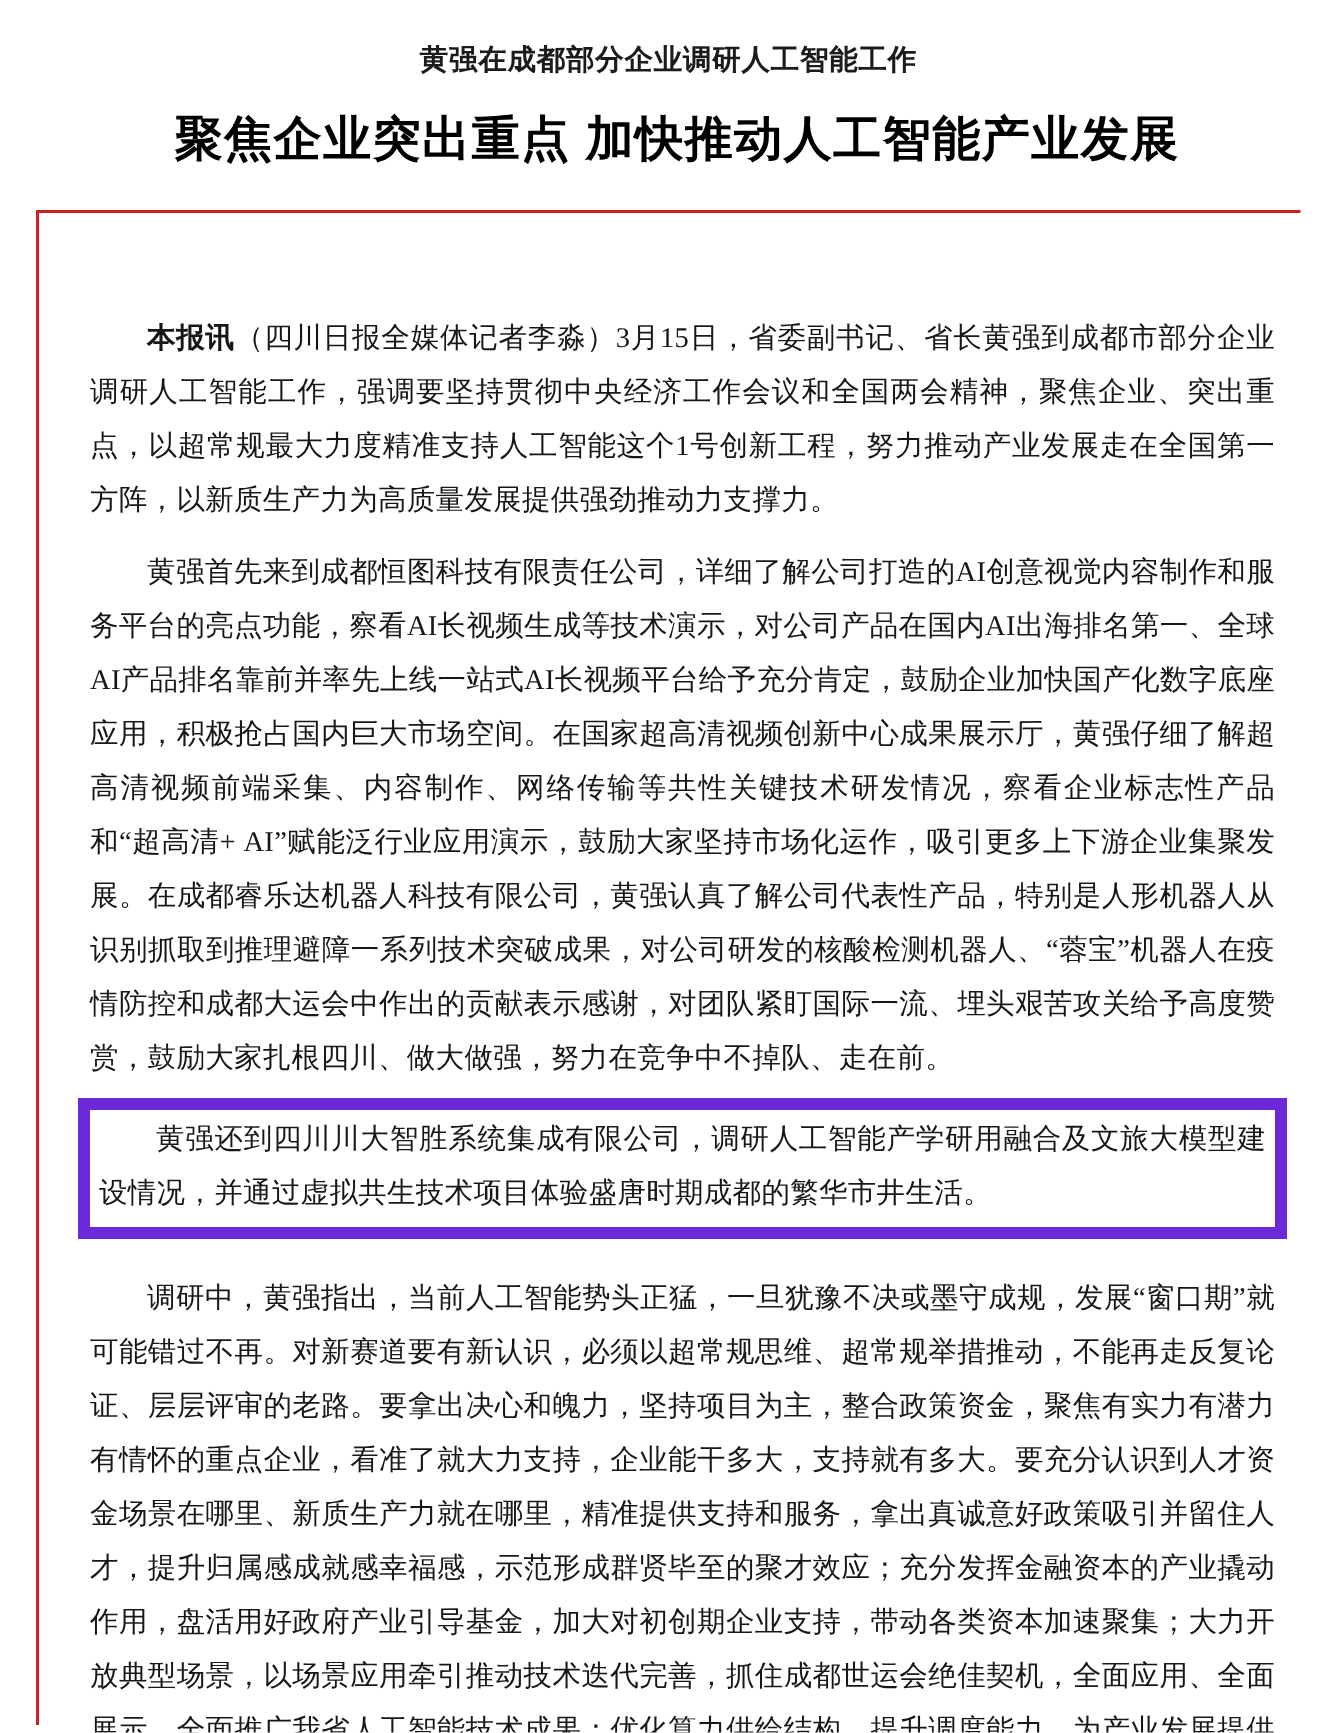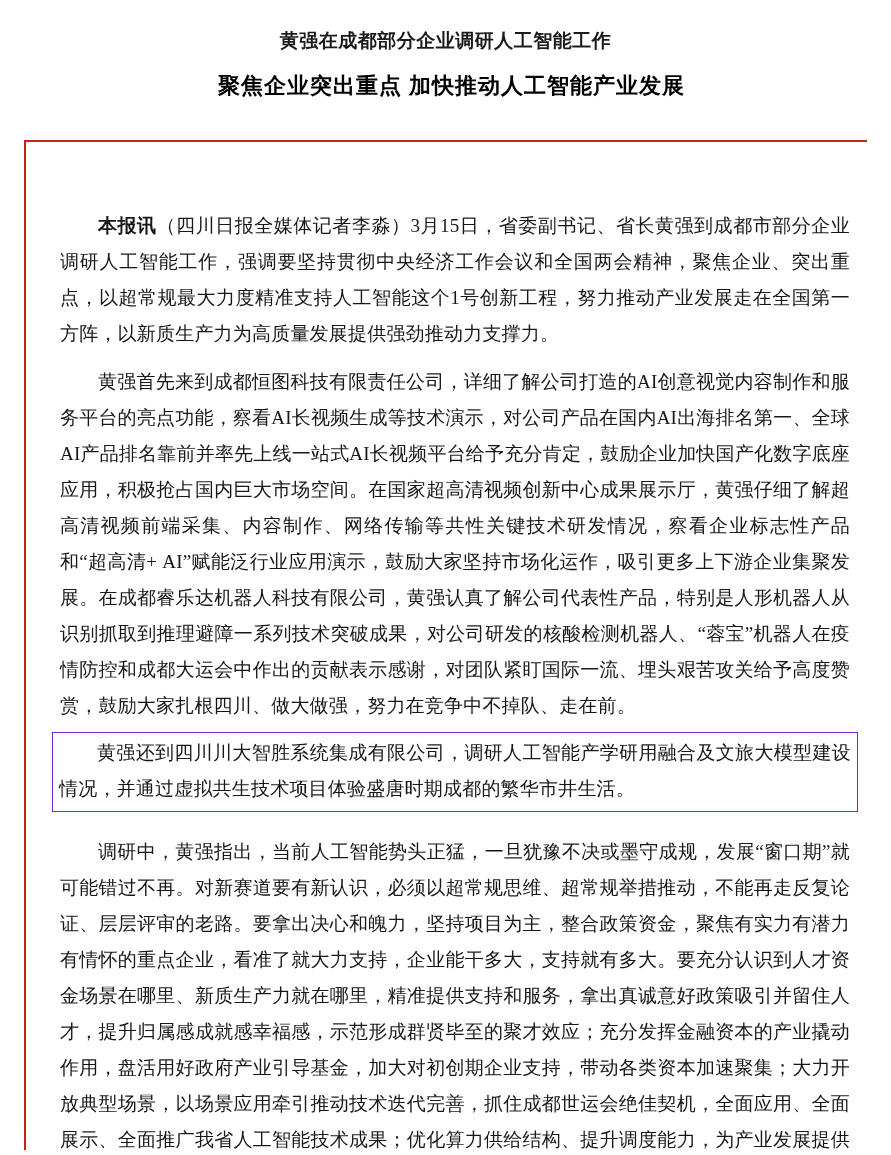--- a/index.html
+++ b/index.html
@@ -39,21 +39,21 @@
     font-family: "Liberation Sans", "DejaVu Sans", sans-serif;
     font-size: 19px;
     font-weight: bold;
     color: #1b1b1b;
     letter-spacing: 0.5px;
     line-height: 1.4;
     text-align: center;
   }
   .main-title {
     font-family: "Liberation Sans", "DejaVu Sans", sans-serif;
-    font-size: 22px;
+    font-size: 32px;
     font-weight: bold;
     color: #000000;
     letter-spacing: 1px;
     margin-top: 16px;
     line-height: 1.35;
     padding-left: 12px;
   }
   .rule-red {
     position: absolute;
     left: 24px;
@@ -79,21 +79,21 @@
     letter-spacing: 0.2px;
   }
   p.para.lead {
     text-indent: 2em;
   }
   .lead-strong {
     font-weight: bold;
   }
   .highlight-box {
     position: relative;
-    border: 1px solid #6d28d9;
+    border: 8px solid #6d28d9;
     padding: 2px 6px 4px 6px;
     margin: 8px -8px 22px -8px;
     box-sizing: border-box;
   }
   .highlight-box p.para {
     margin: 0;
     text-indent: 2em;
   }
 </style>
 </head>

